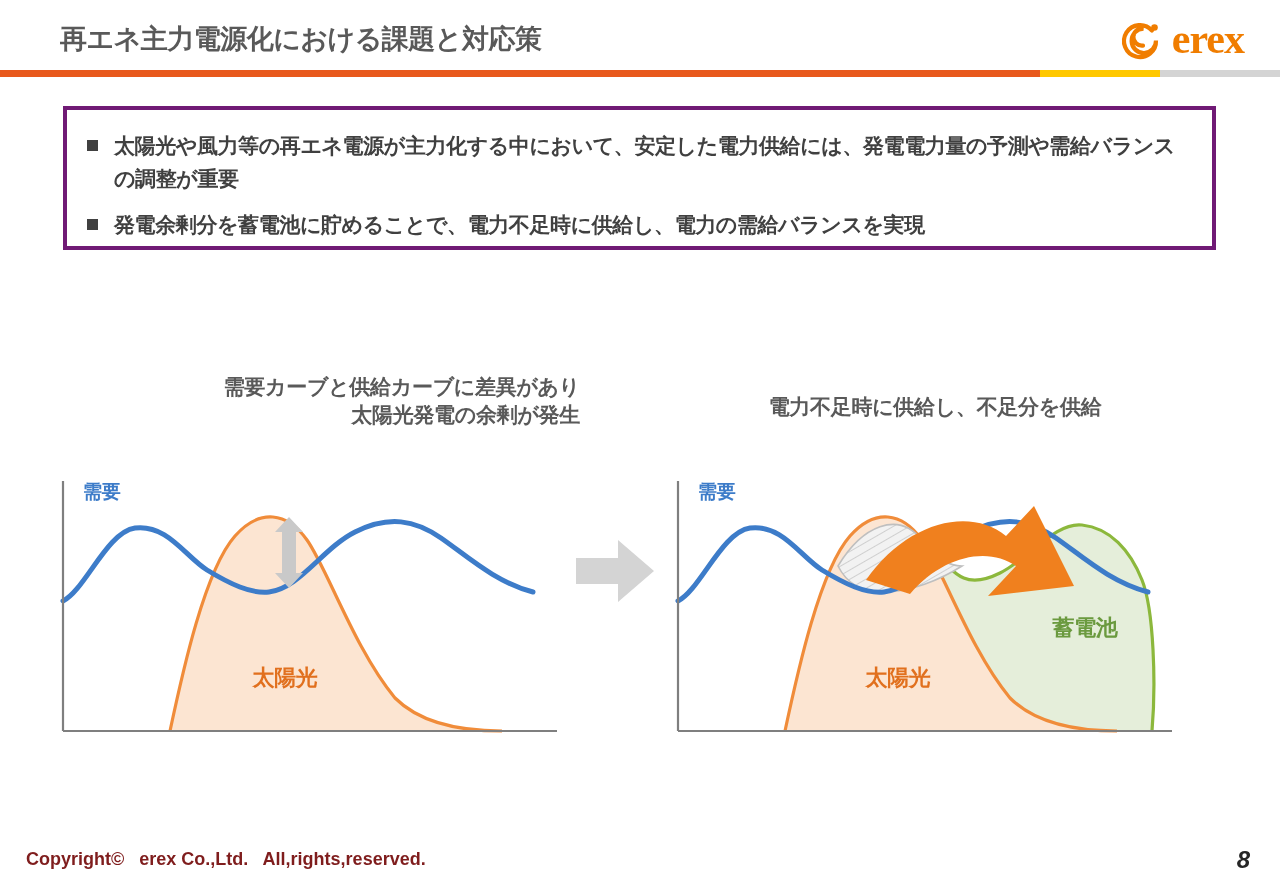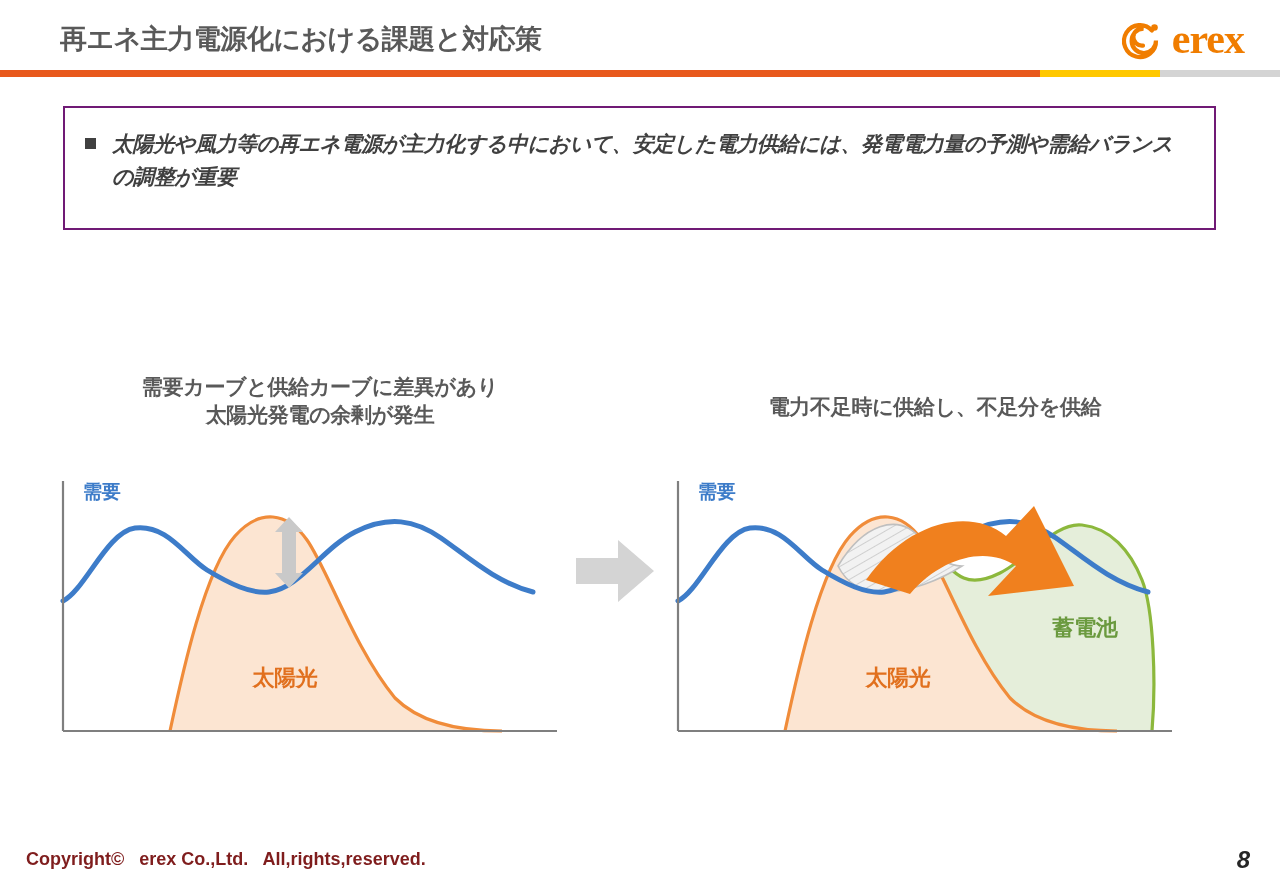--- a/index.html
+++ b/index.html
@@ -56,25 +56,24 @@
   #header-rule .seg-orange { width: 1040px; background: #E8591C; }
   #header-rule .seg-yellow { width: 120px;  background: #FFC800; }
   #header-rule .seg-grey   { width: 120px;  background: #D4D4D4; }
 
   
   #bullet-box {
     position: absolute;
     left: 63px;
     top: 106px;
     width: 1153px;
-    height: 124px;
-    border: 2px solid #701a75;
+    height: 144px;
+    border: 4px solid #701a75;
     box-sizing: border-box;
     background: #ffffff;
-    font-style: italic;
   }
   .bullet-row {
     display: flex;
     align-items: flex-start;
     margin: 0;
     padding: 0 24px 0 20px;
   }
   .bullet-row.row-1 { padding-top: 20px; }
   .bullet-row.row-2 { padding-top: 14px; }
   .bullet-marker {
@@ -96,21 +95,21 @@
   
   .panel-caption {
     position: absolute;
     text-align: center;
     font-size: 21px;
     font-weight: bold;
     color: #595959;
     line-height: 1.35;
     letter-spacing: -0.3px;
   }
-  #caption-left  { left: 60px;  top: 373px; width: 520px; }
+  #caption-left  { left: 60px;  top: 373px; width: 520px; text-align: right; }
   #caption-right { left: 680px; top: 393px; width: 510px; }
 
   
   .chart-svg { position: absolute; }
   #chart-left  { left: 55px;  top: 470px; }
   #chart-right { left: 670px; top: 470px; }
 
   #center-arrow { position: absolute; left: 572px; top: 536px; }
 
   .axis-line { stroke: #7F7F7F; stroke-width: 2.2; fill: none; }
@@ -166,20 +165,24 @@
   <div class="seg-orange"></div>
   <div class="seg-yellow"></div>
   <div class="seg-grey"></div>
 </div>
 
 <div id="bullet-box">
   <div class="bullet-row row-1">
     <span class="bullet-marker"></span>
     <span class="bullet-text">太陽光や風力等の再エネ電源が主力化する中において、安定した電力供給には、発電電力量の予測や需給バランスの調整が重要</span>
   </div>
+  <div class="bullet-row row-2">
+    <span class="bullet-marker"></span>
+    <span class="bullet-text">発電余剰分を蓄電池に貯めることで、電力不足時に供給し、電力の需給バランスを実現</span>
+  </div>
 </div>
 
 <div id="caption-left" class="panel-caption">
   <div>需要カーブと供給カーブに差異があり</div>
   <div>太陽光発電の余剰が発生</div>
 </div>
 
 <div id="caption-right" class="panel-caption">
   <div>電力不足時に供給し、不足分を供給</div>
 </div>

